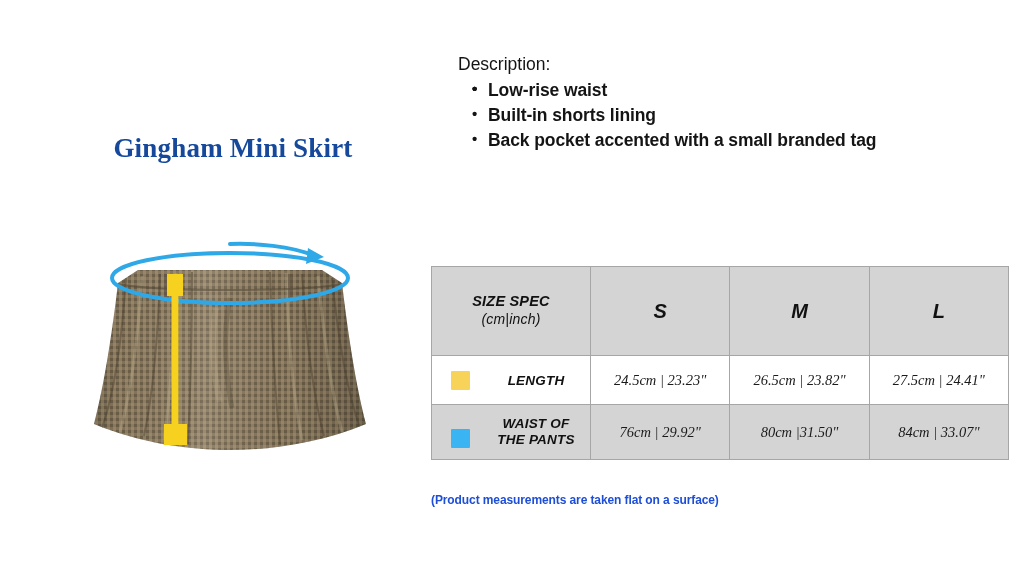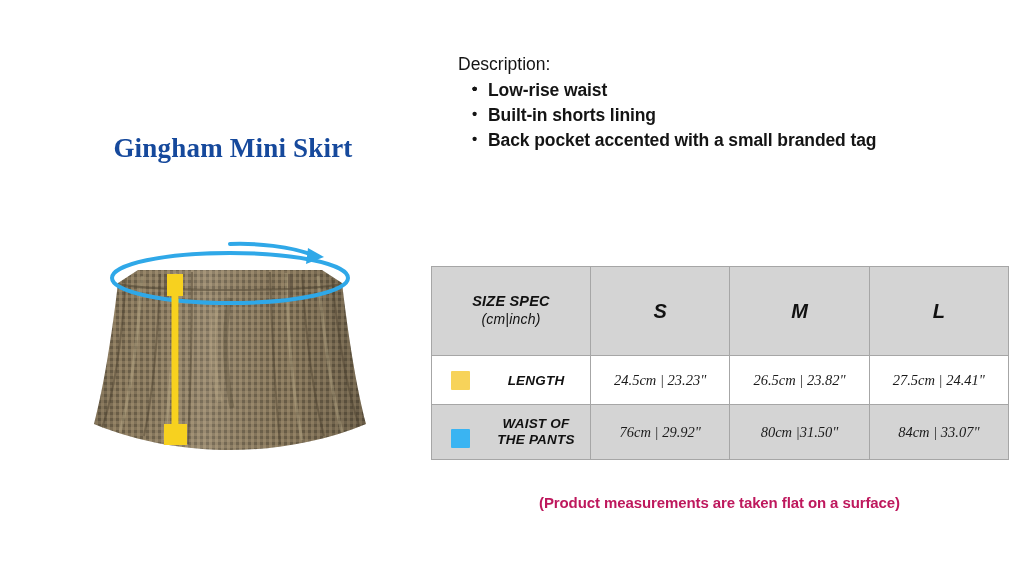--- a/index.html
+++ b/index.html
@@ -138,24 +138,24 @@
     font-family: "Liberation Serif", serif;
     font-size: 14.5px;
     color: #1a1a1a;
   }
 
   
   #footnote {
     position: absolute;
     left: 431px; top: 492px;
     width: 577px;
-    text-align: center;
-    font-size: 15px;
-    font-weight: bold;
-    color: #be185d;
+    text-align: left;
+    font-size: 12px;
+    font-weight: bold;
+    color: #1d4ed8;
     line-height: 1.45;
     letter-spacing: -0.1px;
   }
 </style>
 </head>
 <body>
 
 <div id="page">
 
   <div id="product-title" style="color: rgb(22, 73, 156);">Gingham Mini Skirt</div>

